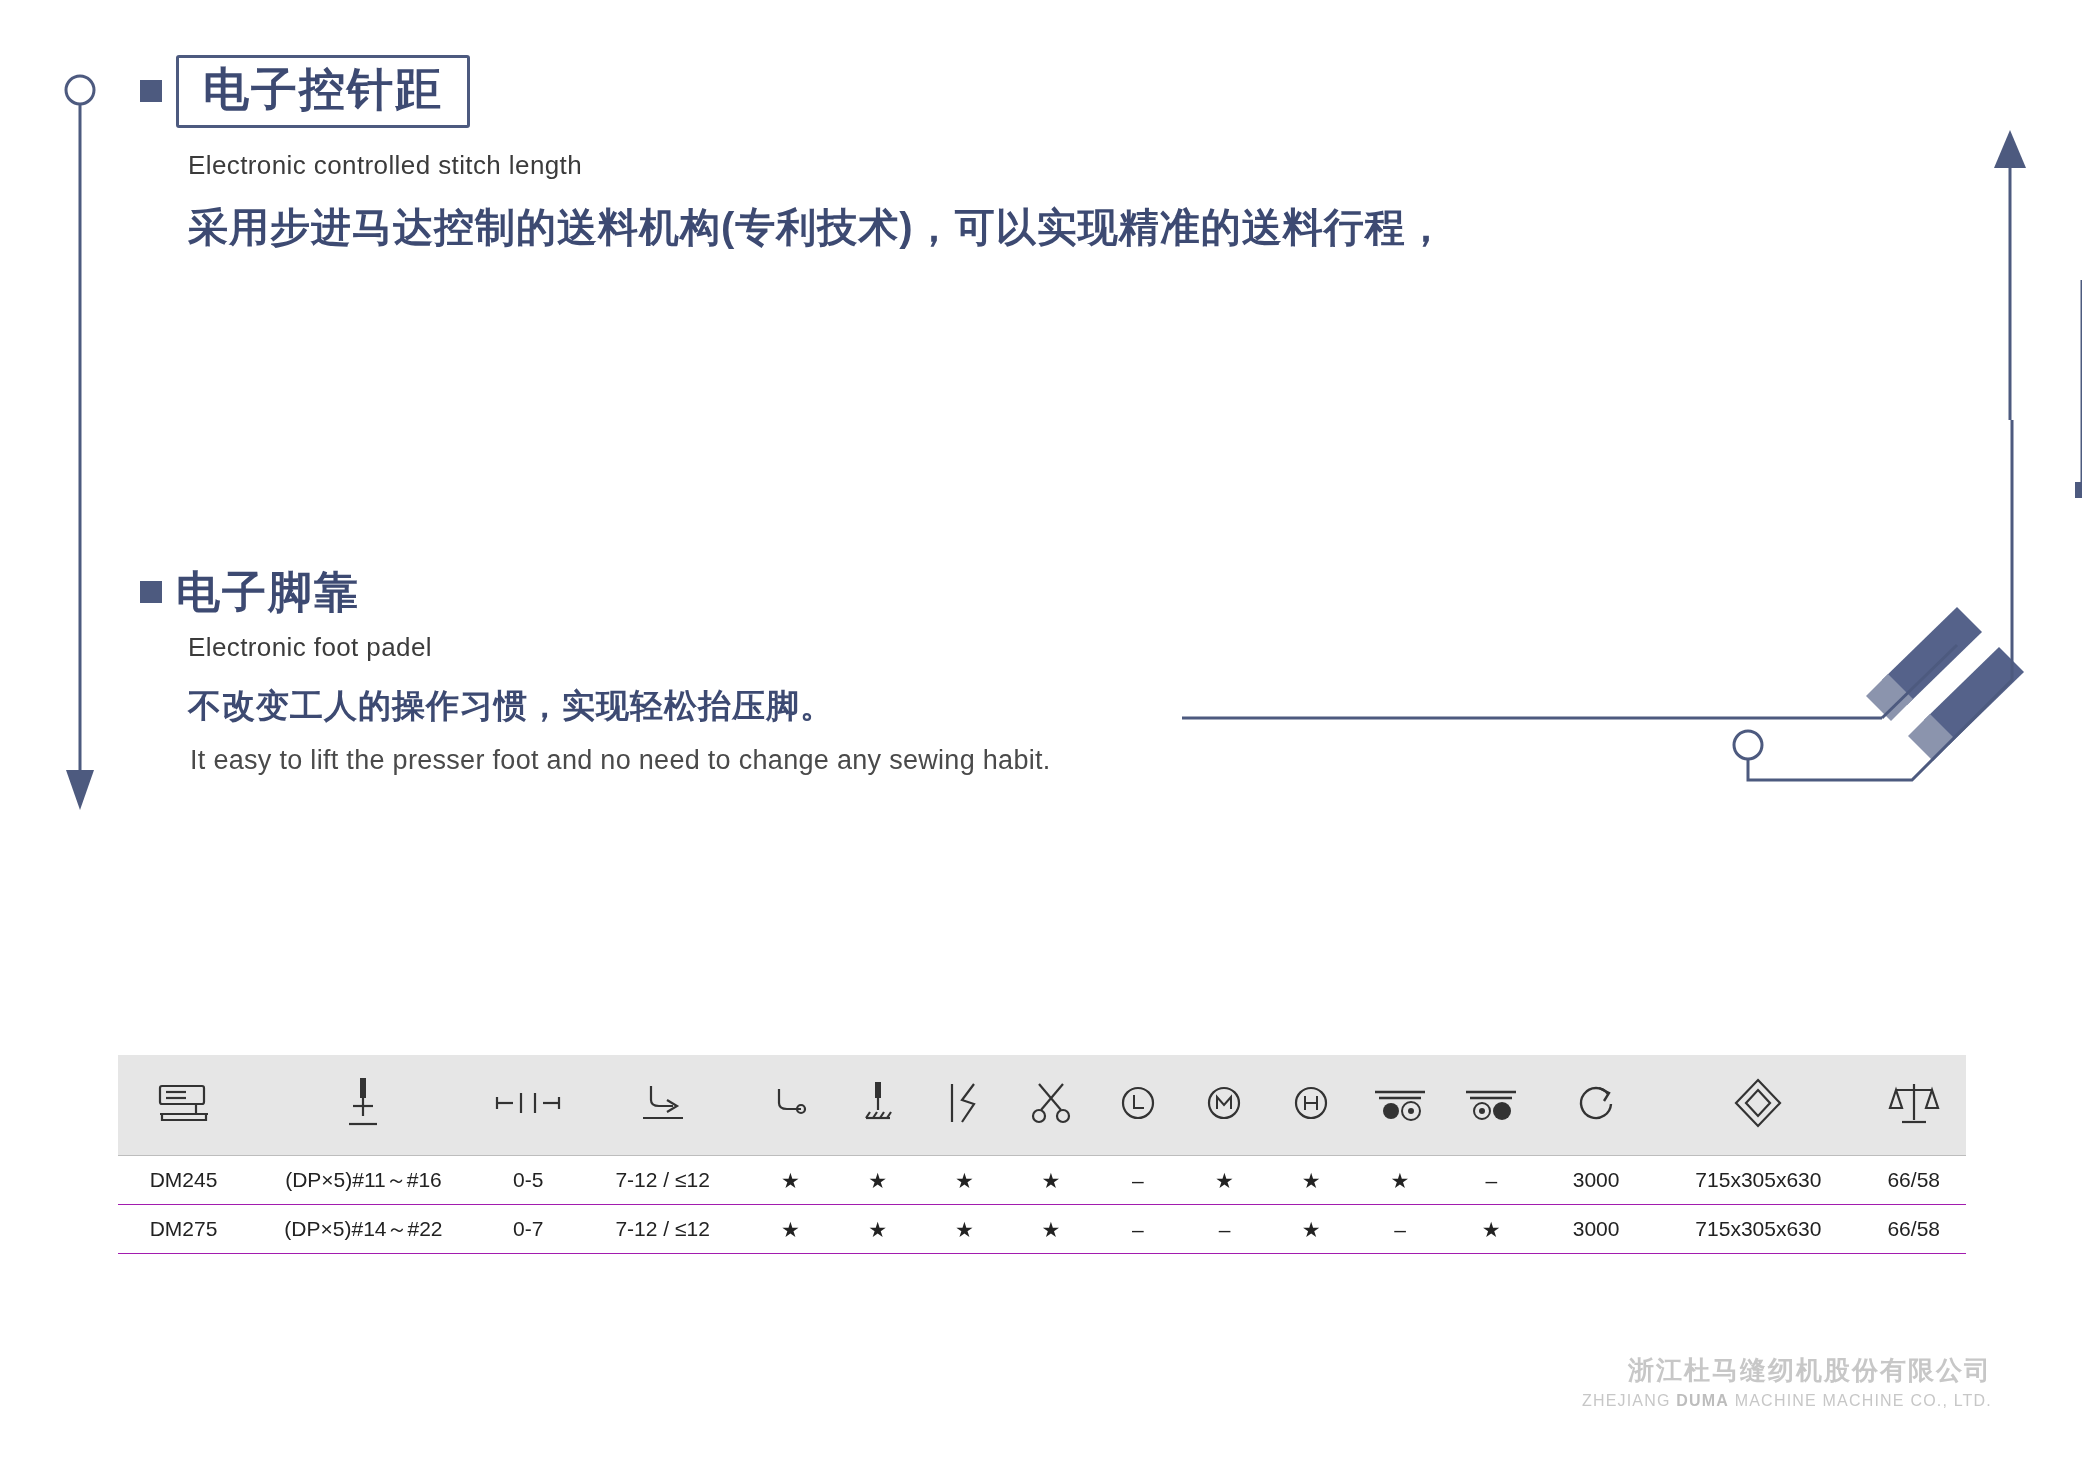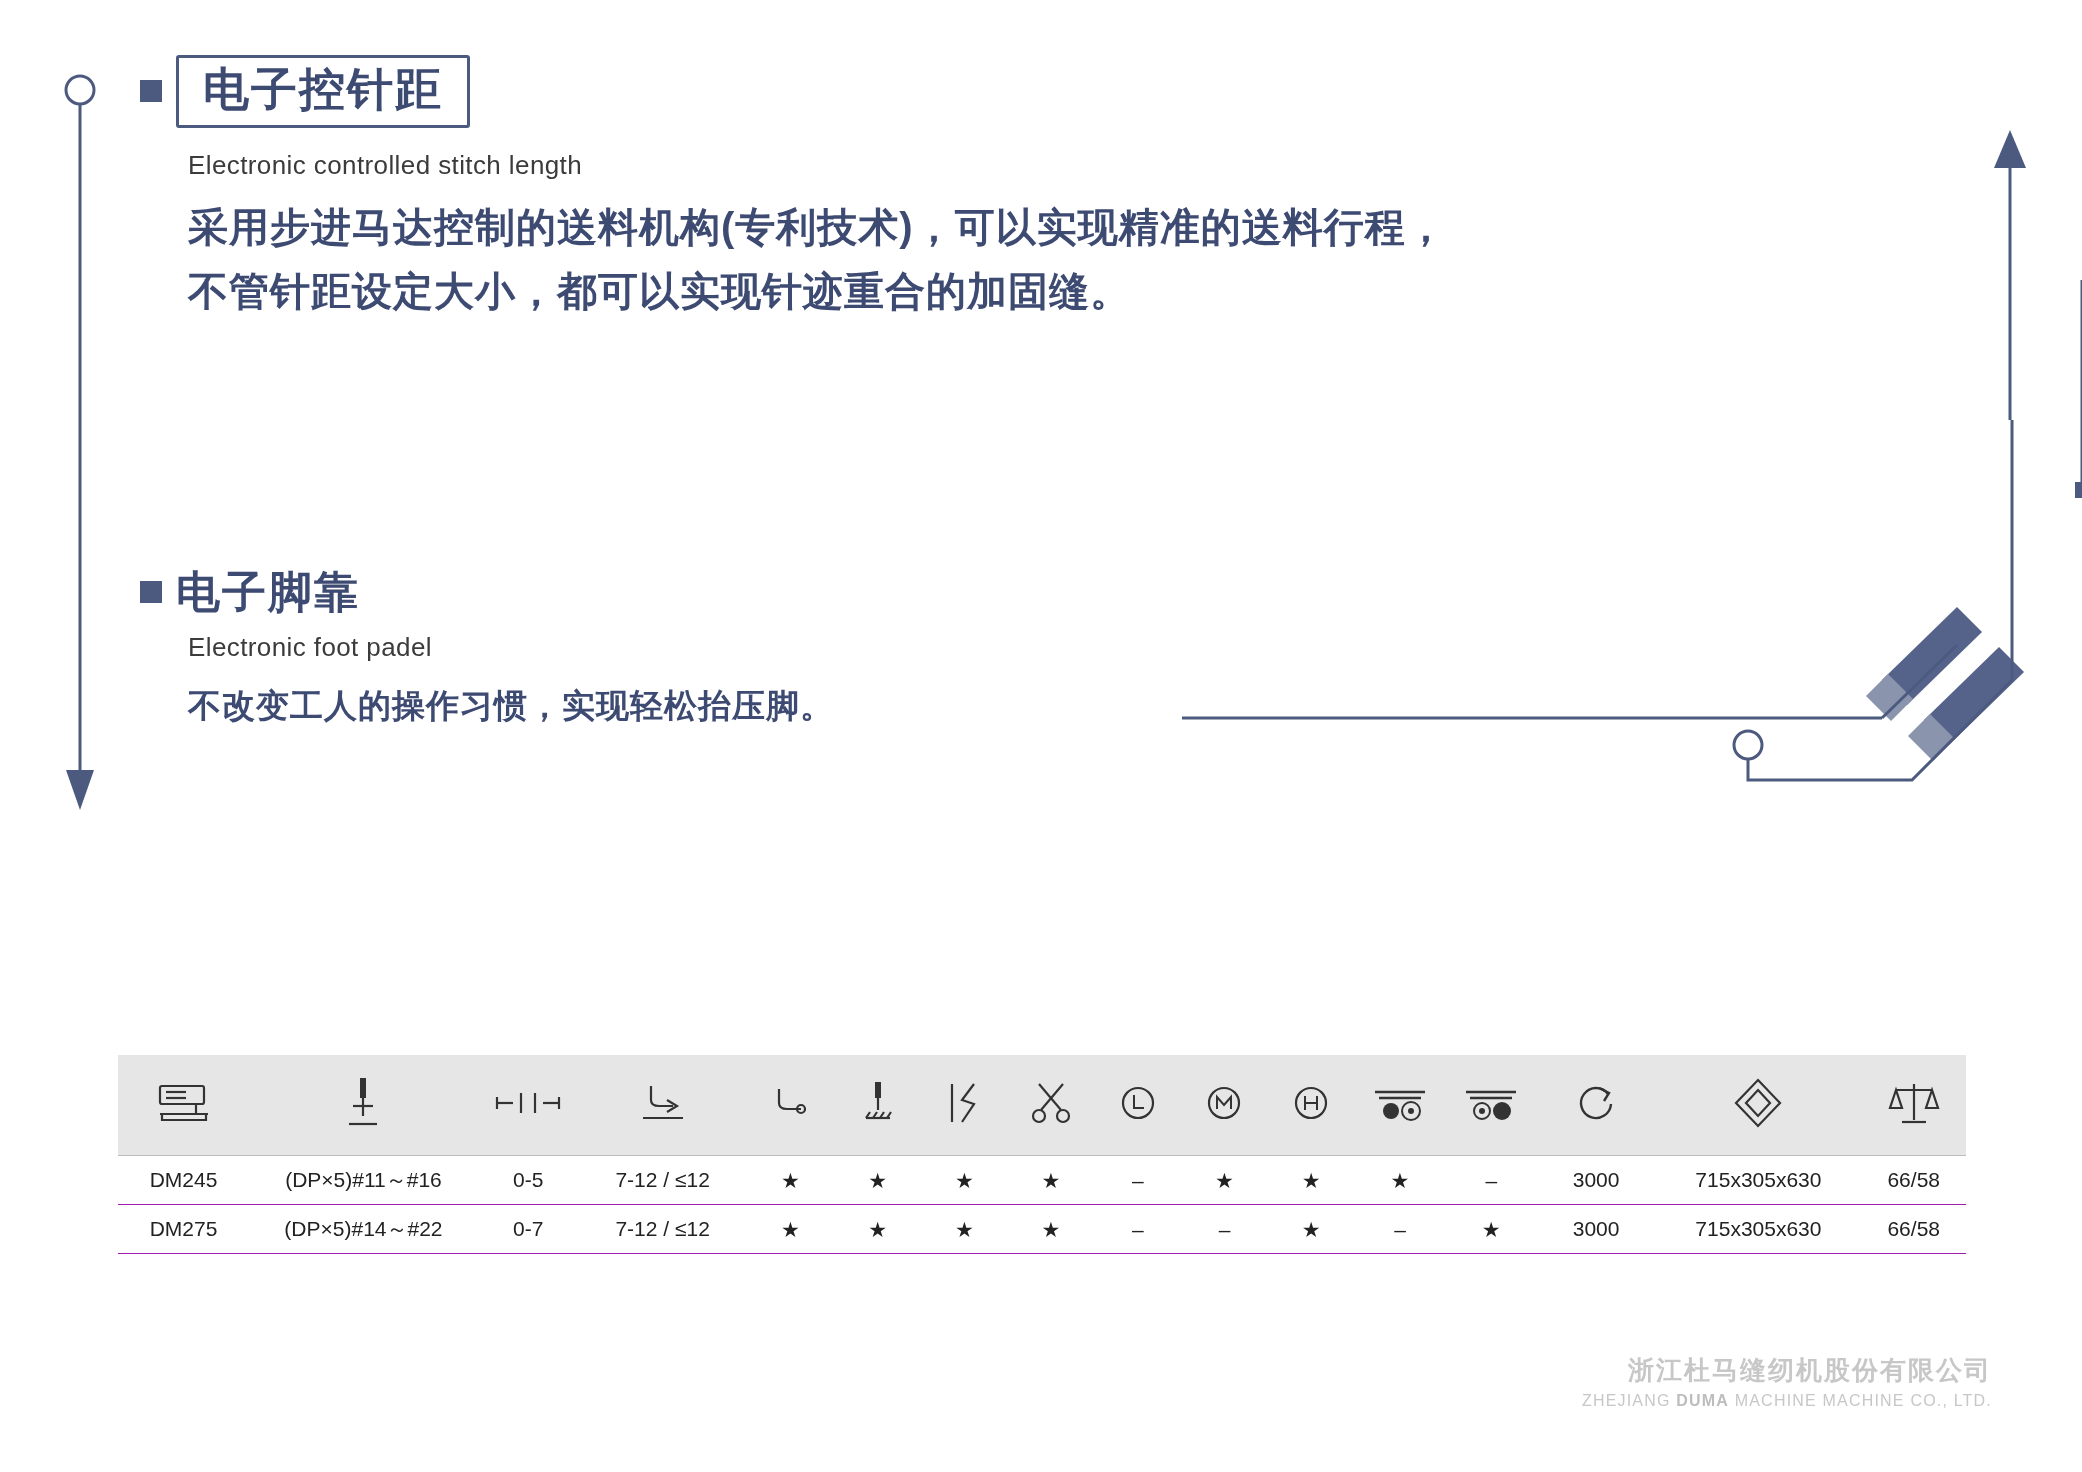--- a/index.html
+++ b/index.html
@@ -215,30 +215,30 @@
     <path d="M566 645 L566 660 L730 660 L830 560 L830 300" fill="none" stroke="#4d5a7f" stroke-width="3"></path>
   </svg>
 
   <div class="section-1">
     <div class="heading-row">
       <span class="bullet-square"></span>
       <span class="pill-title">电子控针距</span>
     </div>
     <div class="sub-en">Electronic controlled stitch length</div>
     <div class="body-cn">采用步进马达控制的送料机构(专利技术)，可以实现精准的送料行程，</div>
-    <div class="body-cn" style="margin-top:4px">不管针距设定大小，都可以实现针迹重合的加固缝。</div>
   </div>
 
   <div class="section-2">
     <div class="heading-row">
       <span class="bullet-square"></span>
       <span class="heading-cn-plain">电子脚靠</span>
     </div>
     <div class="sub-en">Electronic foot padel</div>
     <div class="body-cn">不改变工人的操作习惯，实现轻松抬压脚。</div>
+    <div class="body-en">It easy to lift the presser foot and no need to change any sewing habit.</div>
   </div>
 
   <table class="spec-table">
     <thead>
       <tr class="icon-row">
         <td class="col-model">
           <svg width="56" height="46" viewBox="0 0 56 46" fill="none" stroke="#333" stroke-width="2.2">
             <rect x="4" y="6" width="44" height="18" rx="2"></rect>
             <line x1="10" y1="12" x2="30" y2="12"></line>
             <line x1="10" y1="18" x2="30" y2="18"></line>

